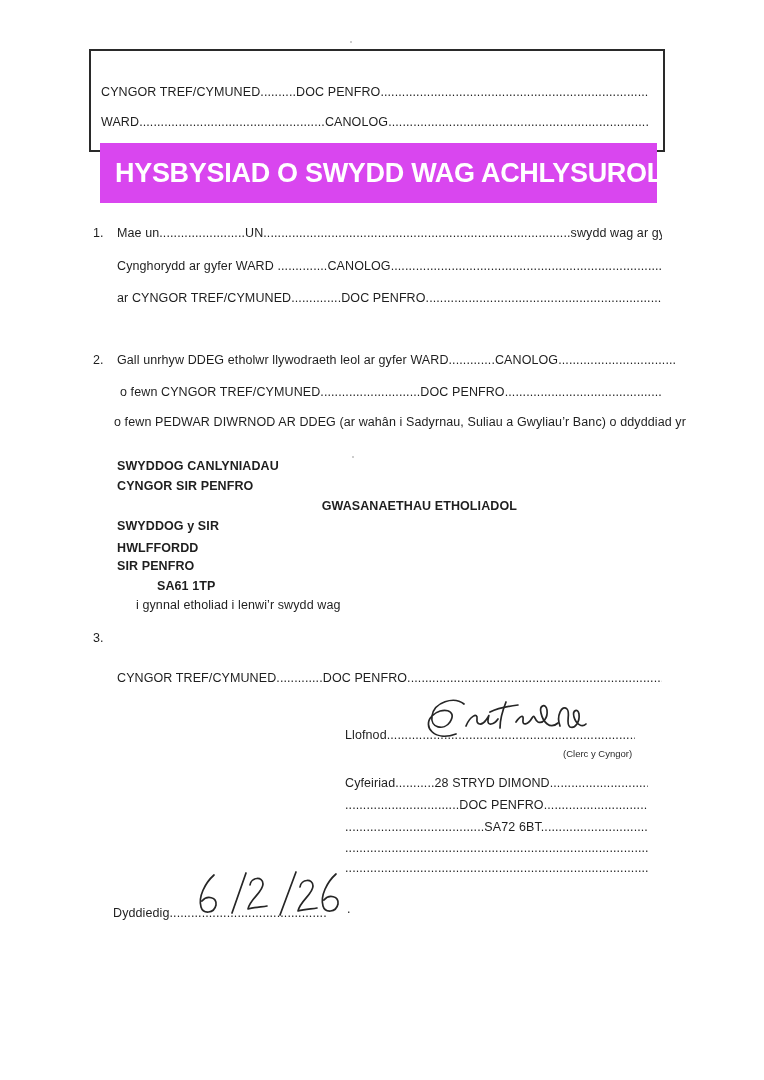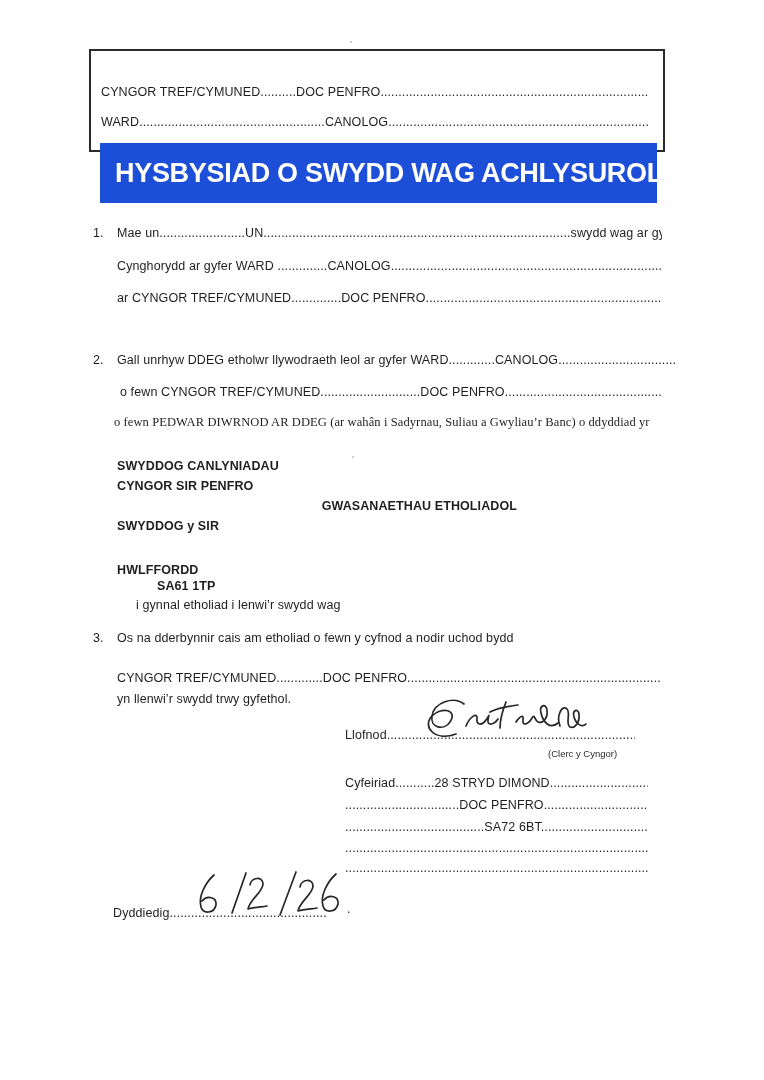--- a/index.html
+++ b/index.html
@@ -30,35 +30,35 @@
     position:absolute;
     left:89px;top:49px;
     width:572px;height:99px;
     border:2px solid #2a2a2a;
     background:#ffffff;
   }
   .banner{
     position:absolute;
     left:100px;top:143px;
     width:557px;height:60px;
-    background:#1d4ed8;
+    background:#d946ef;
     color:#ffffff;
     display:flex;align-items:center;
     padding-left:15px;
     box-sizing:border-box;
     font-size:27px;
     font-weight:700;
     letter-spacing:-0.3px;
     white-space:nowrap;
     overflow:hidden;
   }
   .bold{font-weight:700;}
   .clerk-note{
     position:absolute;
-    left:548px;top:748px;
+    left:563px;top:748px;
     font-size:9.5px;
     color:#2a2a2a;
   }
   .hand{
     position:absolute;
   }
   .hand path{
     fill:none;
     stroke:#262626;
     stroke-width:1.7;
@@ -82,34 +82,33 @@
   </div>
 
   <div class="num" style="left:93px;top:225px;">1.</div>
   <div class="line" style="left:117px;top:225px;width:545px;">Mae un........................UN......................................................................................swydd wag ar gyfer</div>
   <div class="line" style="left:117px;top:258px;width:545px;">Cynghorydd ar gyfer WARD ..............CANOLOG..............................................................................................................................</div>
   <div class="line" style="left:117px;top:290px;width:545px;">ar CYNGOR TREF/CYMUNED..............DOC PENFRO..............................................................................................................................</div>
 
   <div class="num" style="left:93px;top:352px;">2.</div>
   <div class="line" style="left:117px;top:352px;width:560px;">Gall unrhyw DDEG etholwr llywodraeth leol ar gyfer WARD.............CANOLOG................................................................................</div>
   <div class="line" style="left:120px;top:384px;width:543px;">o fewn CYNGOR TREF/CYMUNED............................DOC PENFRO................................................................................</div>
-  <div class="line" style="left:114px;top:414px;width:575px;font-family:Liberation Serif, serif;">o fewn PEDWAR DIWRNOD AR DDEG (ar wahân i Sadyrnau, Suliau a Gwyliau’r Banc) o ddyddiad yr</div>
+  <div class="line" style="left:114px;top:414px;width:575px;">o fewn PEDWAR DIWRNOD AR DDEG (ar wahân i Sadyrnau, Suliau a Gwyliau’r Banc) o ddyddiad yr</div>
 
   <div class="line bold" style="left:117px;top:478px;width:400px;">CYNGOR SIR PENFRO</div>
   <div class="line bold" style="left:117px;top:458px;width:400px;">SWYDDOG CANLYNIADAU</div>
   <div class="line bold" style="left:117px;top:498px;width:400px;text-align:right;">GWASANAETHAU ETHOLIADOL</div>
   <div class="line bold" style="left:117px;top:518px;width:400px;">SWYDDOG y SIR</div>
-  <div class="line bold" style="left:117px;top:562px;width:400px;">HWLFFORDD</div>
+  <div class="line bold" style="left:117px;top:540px;width:400px;">HWLFFORDD</div>
+  <div class="line bold" style="left:117px;top:558px;width:400px;">SIR PENFRO</div>
   <div class="line bold" style="left:117px;top:578px;width:400px;margin-left:40px;">SA61 1TP</div>
   <div class="line" style="left:117px;top:597px;width:400px;padding-left:19px;">i gynnal etholiad i lenwi’r swydd wag</div>
 
   <div class="num" style="left:93px;top:630px;">3.</div>
-  <div class="line" style="left:117px;top:630px;width:545px;">Os na dderbynnir cais am etholiad o fewn y cyfnod a nodir uchod bydd</div>
   <div class="line" style="left:117px;top:670px;width:545px;">CYNGOR TREF/CYMUNED.............DOC PENFRO........................................................................................................................................</div>
-  <div class="line" style="left:117px;top:691px;width:545px;">yn llenwi’r swydd trwy gyfethol.</div>
 
   <div class="line" style="left:345px;top:727px;width:290px;">Llofnod................................................................................................</div>
   <svg class="hand" style="left:420px;top:692px;" width="172" height="48" viewBox="0 0 172 48" aria-label="Scatfield">
     <path d="M36,42 C14,50 2,34 12,24 C22,14 38,18 30,30 C24,39 10,36 12,24 C14,10 34,4 44,12"></path>
     <path d="M46,34 C50,24 58,20 57,27 C56,33 62,34 66,28 C70,23 69,21 68,28 C67,34 74,33 78,27"></path>
     <path d="M86,10 C82,20 80,30 80,36"></path>
     <path d="M70,20 C78,16 90,14 98,13"></path>
     <path d="M96,30 C100,24 104,22 103,28 C102,34 108,33 112,26 C115,21 114,28 118,30 C123,32 128,26 127,18 C126,11 119,13 121,21 C123,30 130,38 138,31"></path>
     <path d="M140,34 C136,24 142,12 147,17 C151,21 145,32 150,35 C155,37 160,30 159,22 C158,16 152,18 154,25 C156,32 162,36 166,32"></path>
   </svg>

